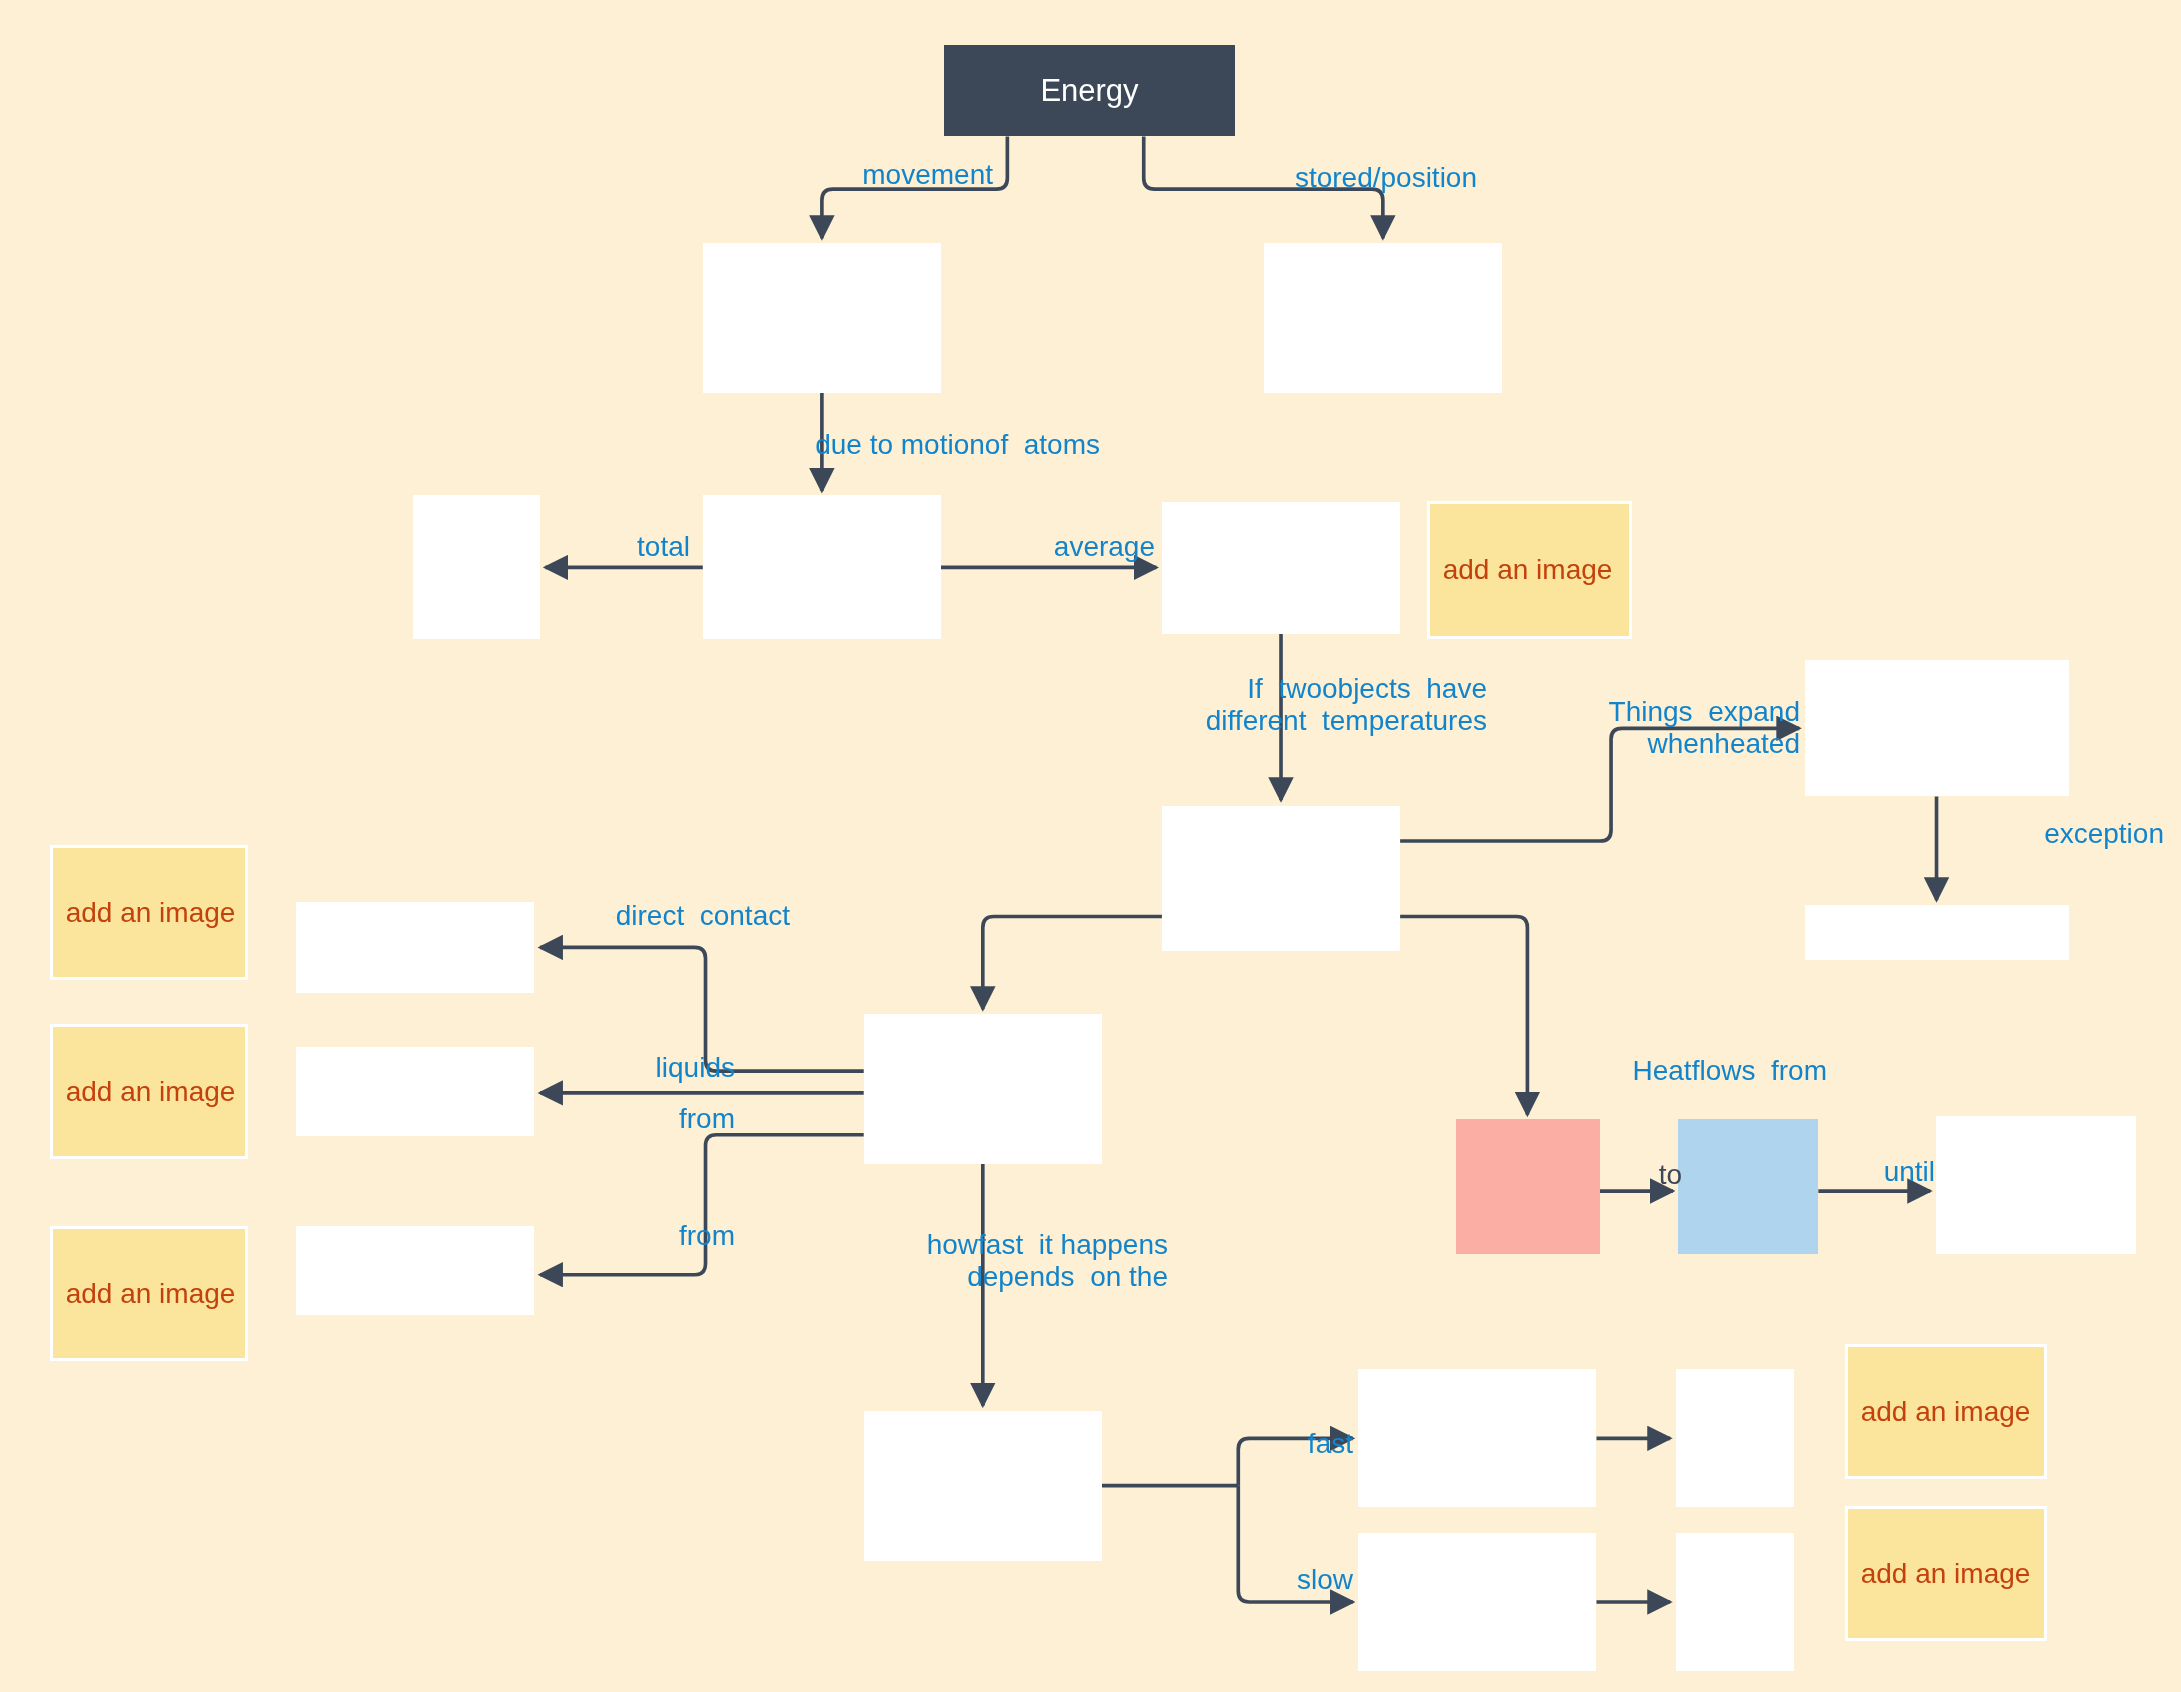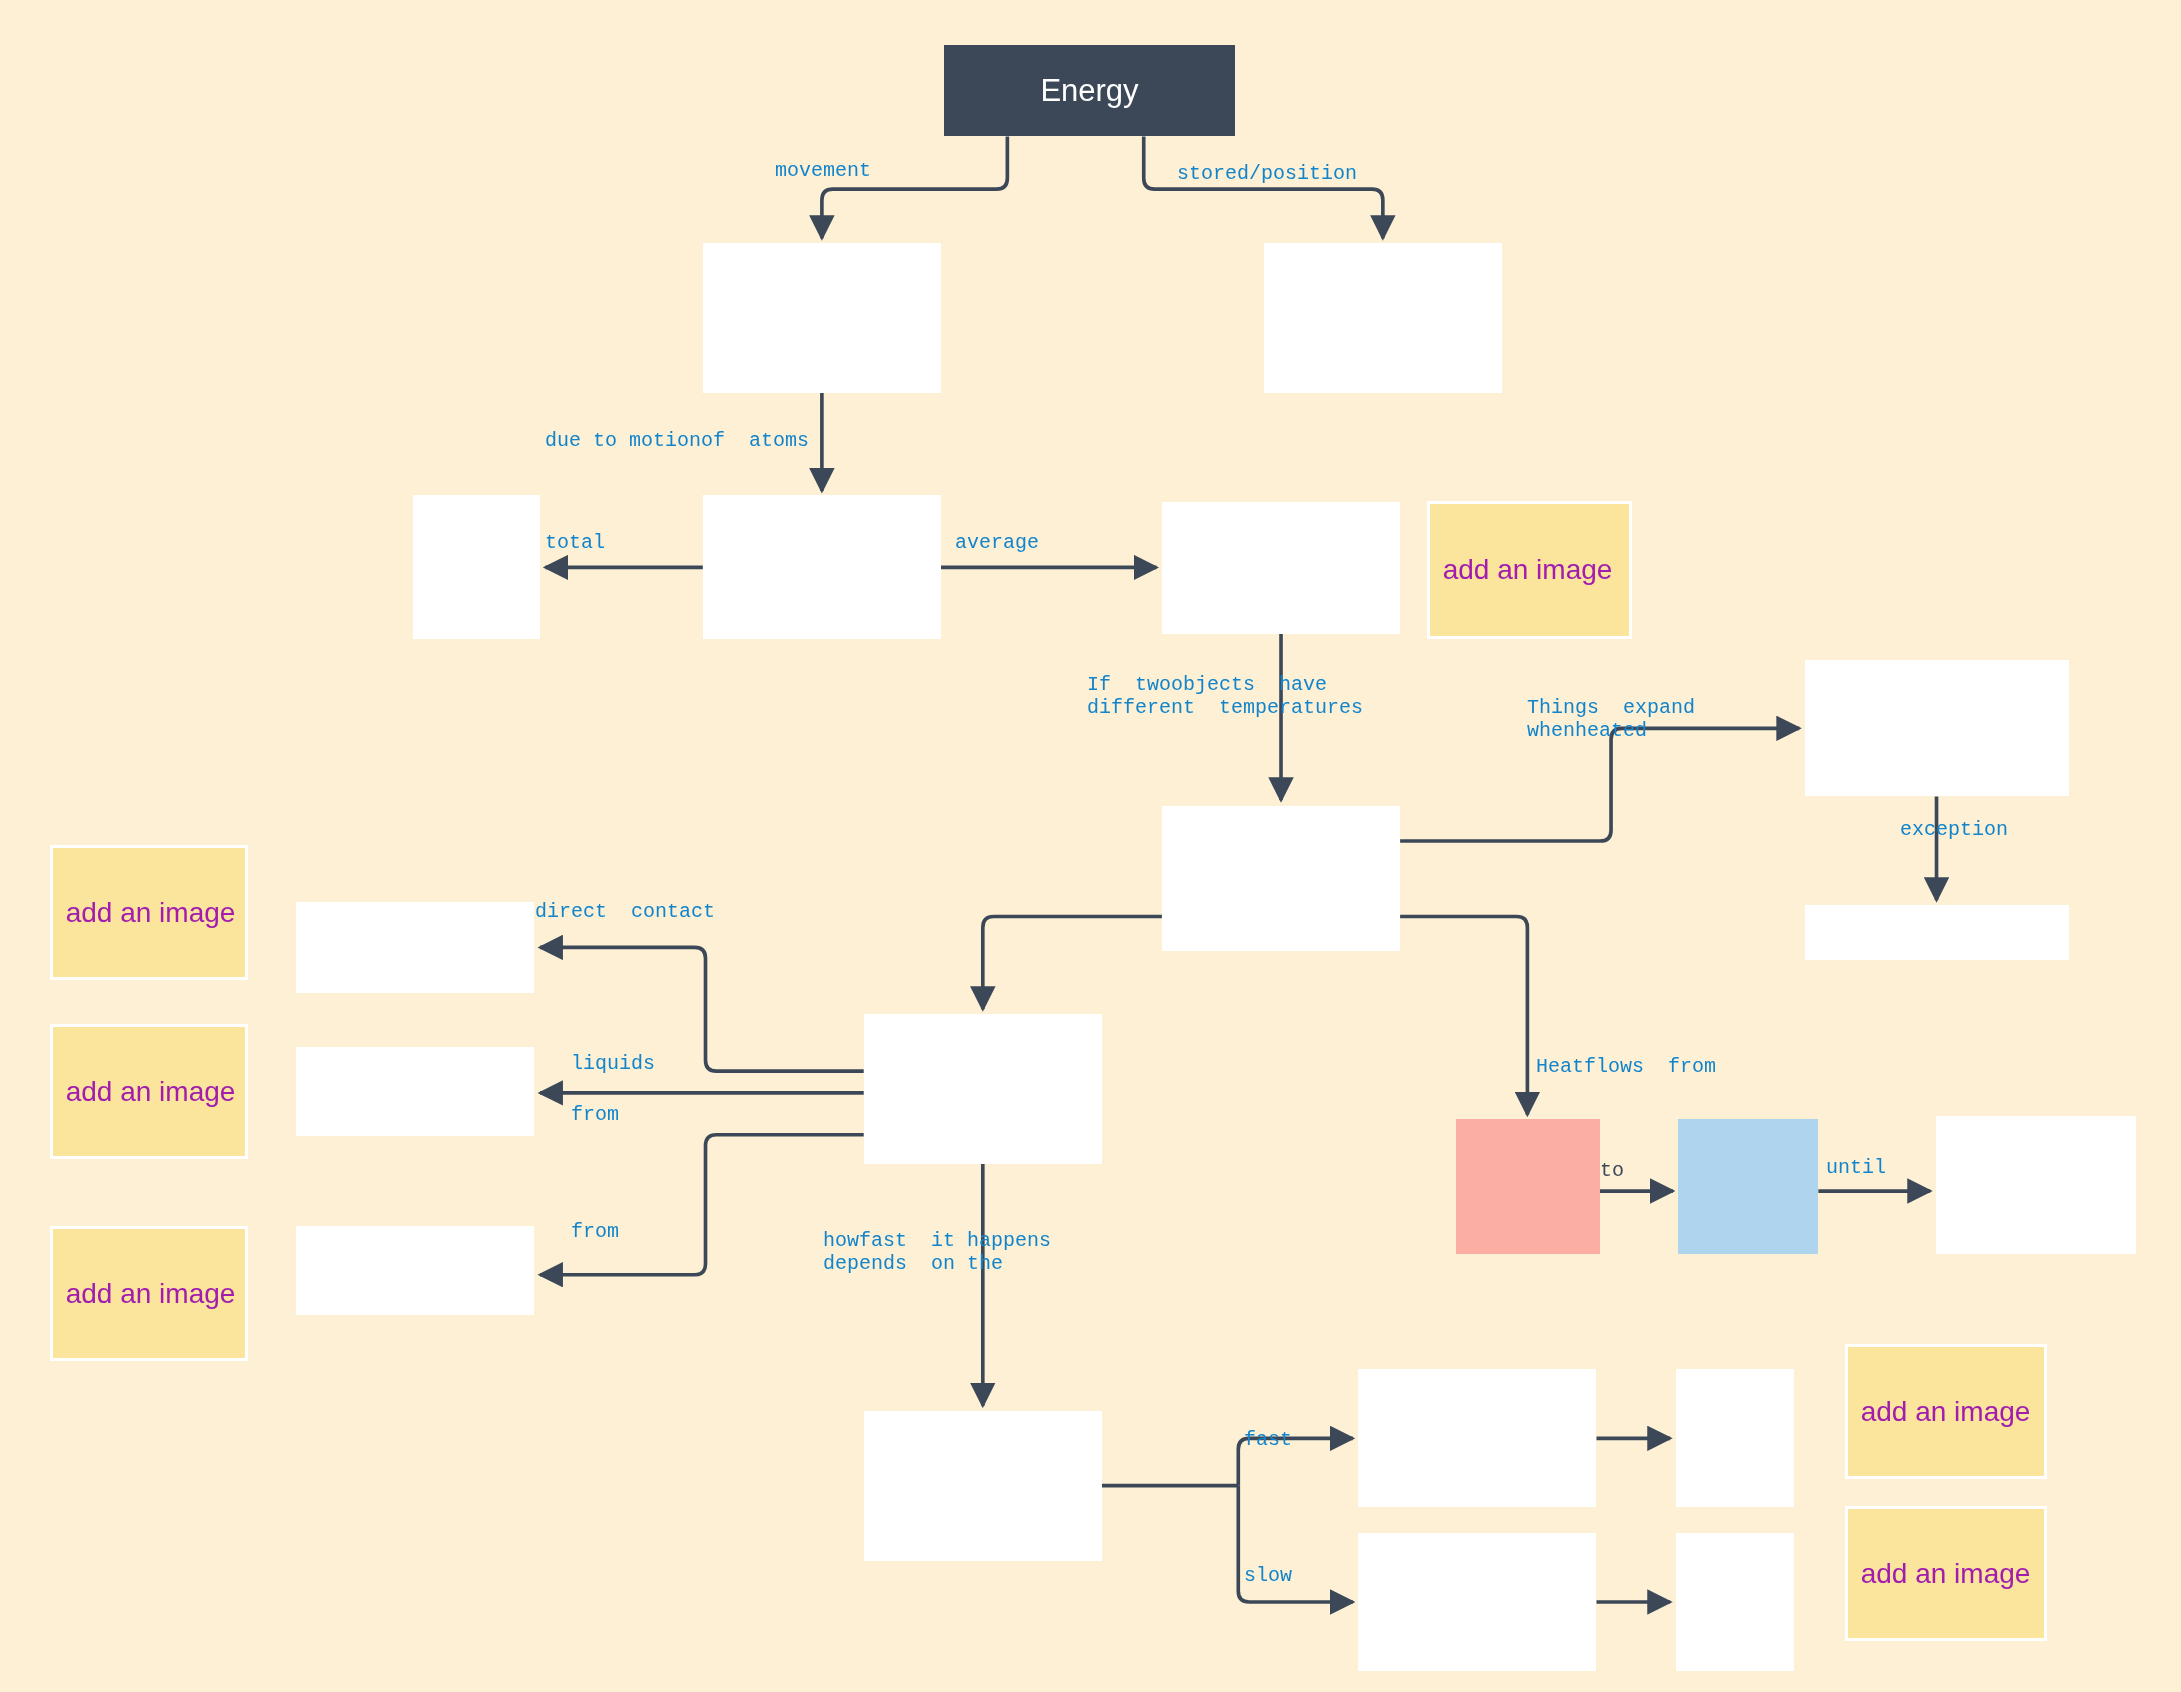--- a/index.html
+++ b/index.html
@@ -37,40 +37,39 @@
   .node.blank {
     background: #FFFFFF;
   }
   .node.root {
     background: #3C4858;
     color: #FFFFFF;
     font-size: 31px;
   }
   .node.image-ph {
     background: #FBE49C;
-    color: #a21caf;
+    color: #c2410c;
     font-size: 28px;
     border: 3.6px solid #FFFFFF;
     justify-content: flex-start;
     padding-left: 12.7px;
   }
   .node.hot {
     background: #FAAEA4;
   }
   .node.cold {
     background: #AED4EE;
   }
   .edge-label {
     position: absolute;
     color: #1184CC;
-    font-size: 20px;
+    font-size: 28px;
     line-height: 1.16;
     white-space: pre;
-    text-align: left;
-    font-family: Liberation Mono, monospace;
+    text-align: right;
   }
   .edge-label.dark {
     color: #3C4858;
   }
 </style>
 </head>
 <body>
 
 <div id="canvas">
 

